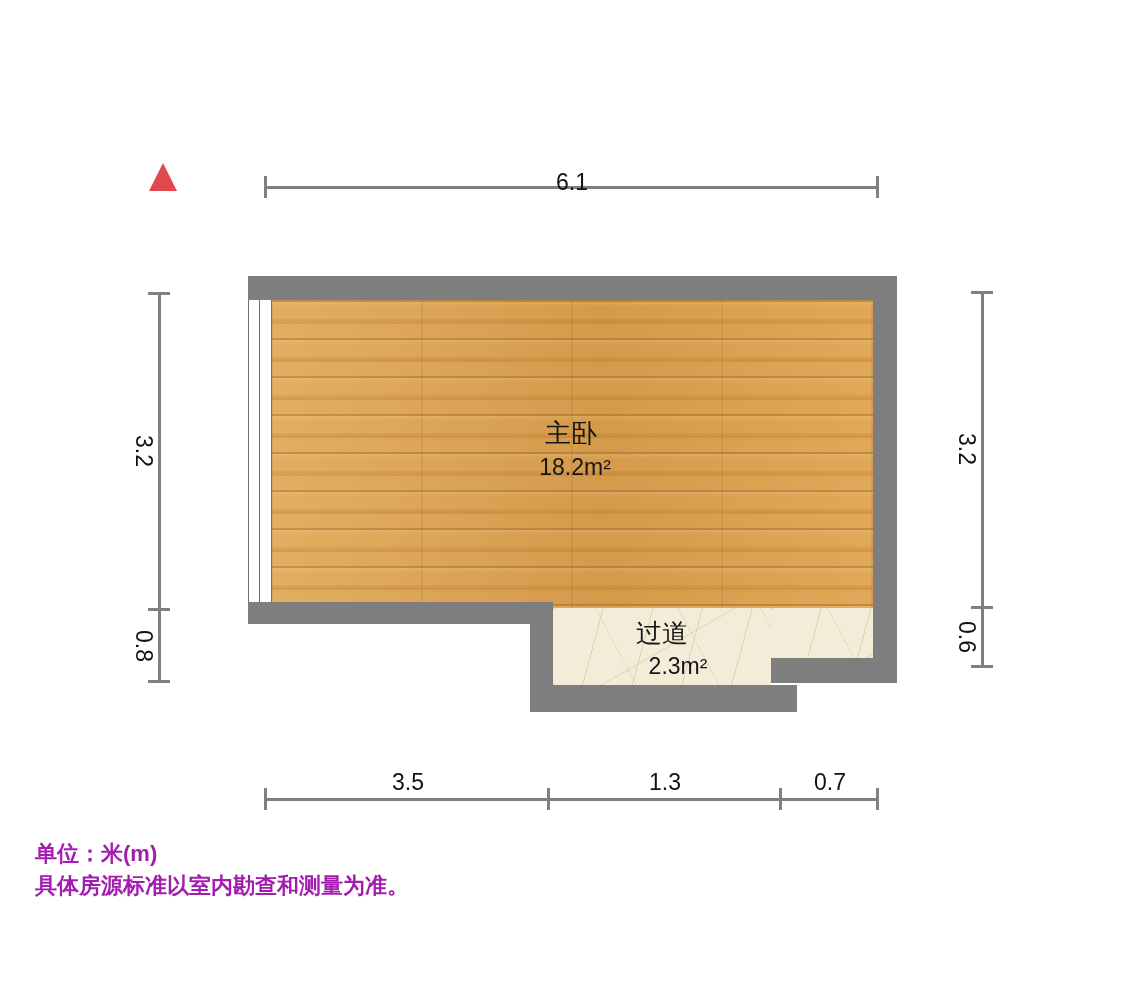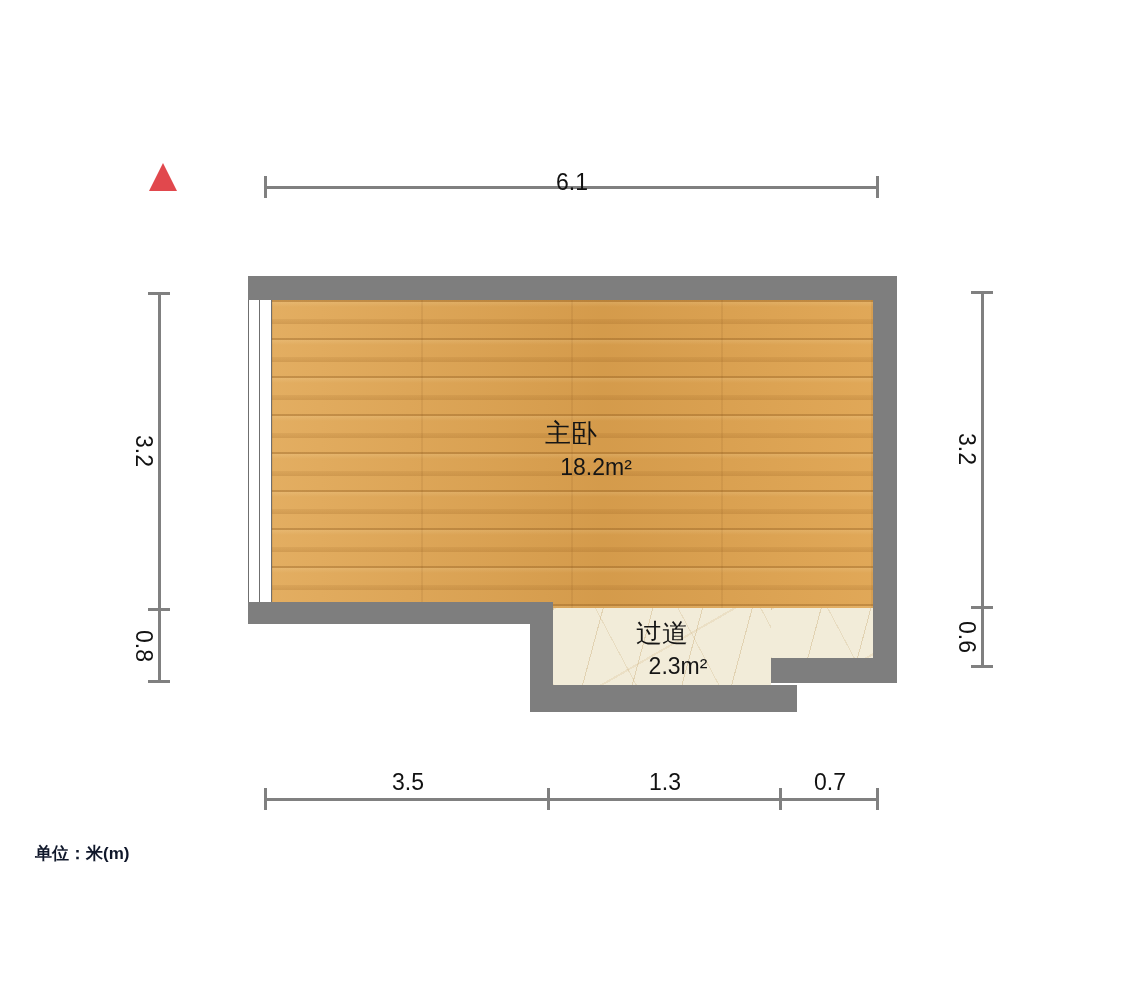--- a/index.html
+++ b/index.html
@@ -57,21 +57,21 @@
   }
   
   .north{
     position:absolute;width:0;height:0;
     border-left:14px solid transparent;border-right:14px solid transparent;
     border-bottom:28px solid var(--north-arrow,#e1484d);
   }
   
   .footer{
     position:absolute;left:35px;top:838px;width:1050px;
-    font-size:17px;line-height:31.5px;font-weight:bold;color:#0f172a;
+    font-size:22px;line-height:31.5px;font-weight:bold;color:#a21caf;
   }
 </style>
 </head>
 <body>
 
 <div id="canvas">
 
   <div class="north" style="left:149px;top:163px;"></div>
 
   <div class="wood" style="left:271px;top:300px;width:602px;height:308px;"></div>
@@ -85,21 +85,21 @@
   <div class="wall" style="left:530px;top:685px;width:267px;height:27px;"></div>
   <div class="wall" style="left:771px;top:658px;width:126px;height:25px;"></div>
 
   <div class="window" style="left:248px;top:300px;width:24px;height:302px;">
     <div class="win-line" style="left:0px;"></div>
     <div class="win-line" style="left:11px;"></div>
     <div class="win-line" style="left:23px;"></div>
   </div>
 
   <div class="room-name" style="left:571px;top:433px;">主卧</div>
-  <div class="room-area" style="left:596px;top:467px;">18.2m²</div>
+  <div class="room-area" style="left:575px;top:467px;">18.2m²</div>
   <div class="room-name" style="left:662px;top:633px;">过道</div>
   <div class="room-area" style="left:662px;top:666px;margin-left:16px;">2.3m²</div>
 
   <div>
     <div class="dim-h-line" style="left:266px;top:186px;width:612px;"></div>
     <div class="dim-tick-v" style="left:264px;top:176px;"></div>
     <div class="dim-tick-v" style="left:876px;top:176px;"></div>
     <div class="dim-label" style="left:572px;top:182px;">6.1</div>
   </div>
 
@@ -127,15 +127,16 @@
     <div class="dim-tick-v" style="left:547px;top:788px;"></div>
     <div class="dim-tick-v" style="left:779px;top:788px;"></div>
     <div class="dim-tick-v" style="left:876px;top:788px;"></div>
     <div class="dim-label" style="left:408px;top:782px;">3.5</div>
     <div class="dim-label" style="left:665px;top:782px;">1.3</div>
     <div class="dim-label" style="left:830px;top:782px;">0.7</div>
   </div>
 
   <div class="footer">
     <div>单位：米(m)</div>
+    <div>具体房源标准以室内勘查和测量为准。</div>
   </div>
 
 </div>
 
 </body></html>

